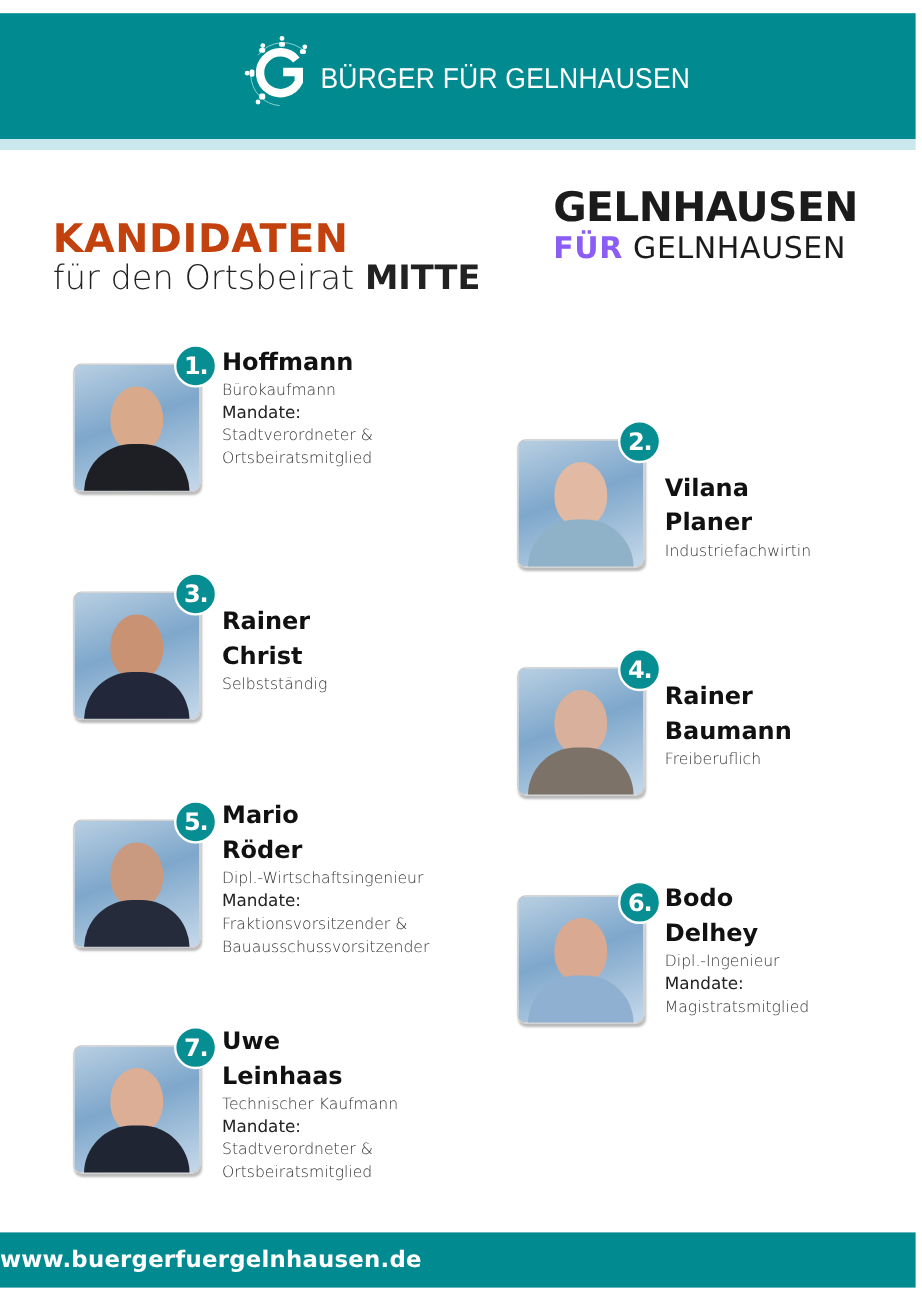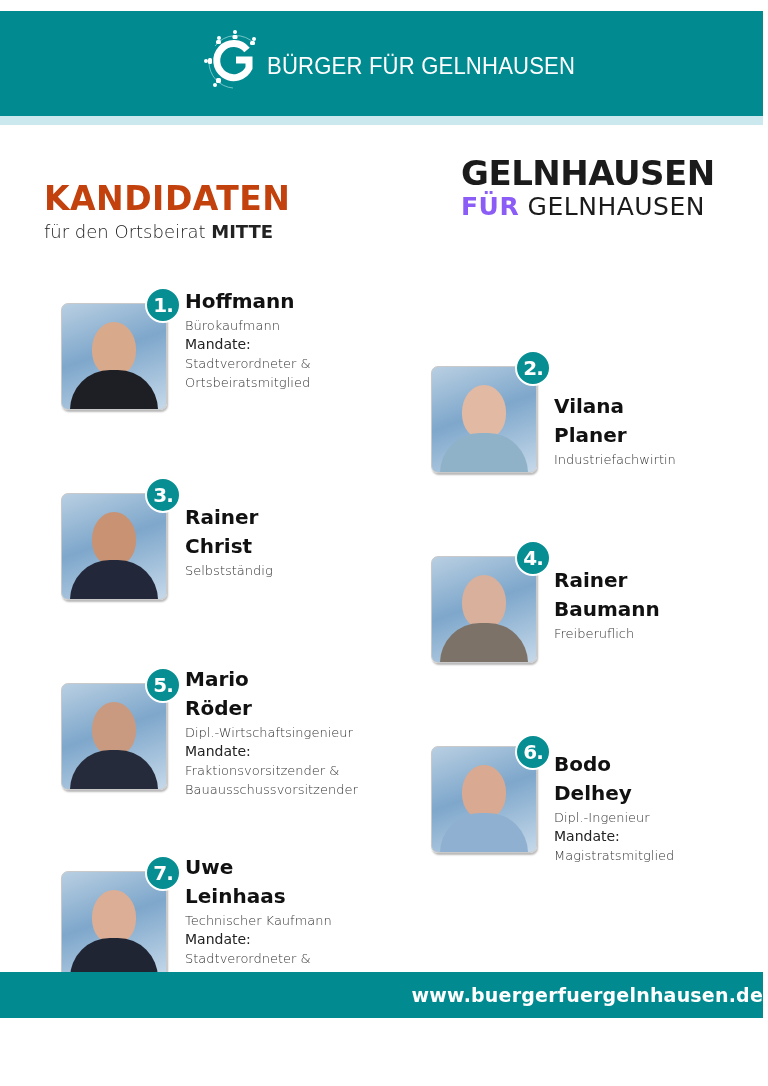--- a/index.html
+++ b/index.html
@@ -24,21 +24,21 @@
     letter-spacing: 0.2px; margin-left: 0px; margin-top: 6px; transform: scaleX(0.92); transform-origin: left center;
     white-space: nowrap;
   }
 
   .heading-left { position: absolute; left: 44px; top: 180px; }
   .heading-left .title {
     font-family: "DejaVu Sans", sans-serif; font-weight: 700; font-size: 33px; line-height: 38px;
     letter-spacing: 0.5px; color: #c2410c;
   }
   .heading-left .sub {
-    font-family: "DejaVu Sans", sans-serif; font-weight: 300; font-size: 18px; line-height: 28px; color: #222;
+    font-family: "DejaVu Sans", sans-serif; font-weight: 300; font-size: 28px; line-height: 28px; color: #222;
     white-space: nowrap;
   }
   .heading-left .sub b { font-weight: 700; }
 
   .heading-right { position: absolute; left: 461px; top: 153px; text-align: left; }
   .heading-right .title {
     font-family: "DejaVu Sans", sans-serif; font-weight: 700; font-size: 34px; line-height: 40px;
     color: #1b1b1b; letter-spacing: -0.5px; white-space: nowrap;
   }
   .heading-right .sub {
@@ -76,22 +76,22 @@
   .job, .mandate-text {
     font-family: "DejaVu Sans", sans-serif; font-size: 13px; line-height: 19px; color: #333; white-space: nowrap;
     font-weight: 300;
   }
   .mandate-label {
     font-family: "DejaVu Sans", sans-serif; font-size: 14px; line-height: 19px; color: #222; white-space: nowrap;
     font-weight: 500;
   }
 
   .footer {
-    position: absolute; left: 0; top: 972px; width: 763px; height: 46px; background: #018b91;
-    display: flex; align-items: center; justify-content: flex-end;
+    position: absolute; left: 0; top: 1027px; width: 763px; height: 46px; background: #018b91;
+    display: flex; align-items: center; justify-content: flex-start;
   }
   .footer-url {
     color: #fff; font-family: "DejaVu Sans", sans-serif; font-size: 19px; font-weight: 700;
     letter-spacing: 0.2px;
   }
 </style>
 </head>
 <body>
 
 <div class="top-banner"></div>
@@ -196,21 +196,21 @@
     <div class="mandate-text">Bauausschussvorsitzender</div>
   </div>
 </div>
 
 <div class="candidate" style="left:431px; top:734px;">
   <div class="photo" style="top:12px;">
     <div class="head" style="background:#d9aa91;"></div>
       <div class="body" style="background:#8fb0d0;"></div>
   </div>
   <div class="badge" style="left:84px; top:0px;">6.</div>
-  <div class="info" style="left:123px; top:16px;">
+  <div class="info" style="left:123px; top:0px;">
     <div class="name">Bodo</div>
     <div class="name">Delhey</div>
     <div class="job">Dipl.-Ingenieur</div>
     <div class="mandate-label">Mandate:</div>
     <div class="mandate-text">Magistratsmitglied</div>
   </div>
 </div>
 
 <div class="candidate" style="left:61px; top:853px;">
   <div class="photo" style="top:18px;">

